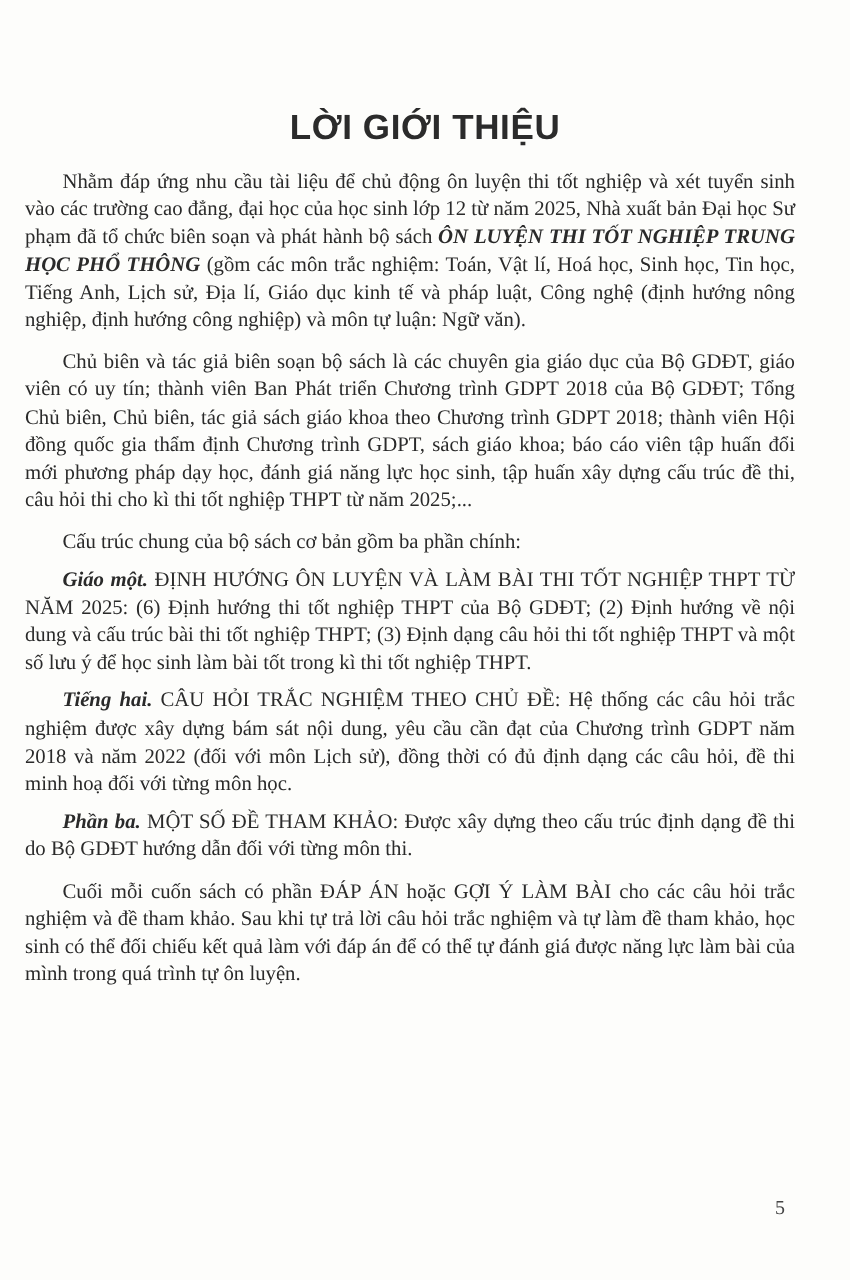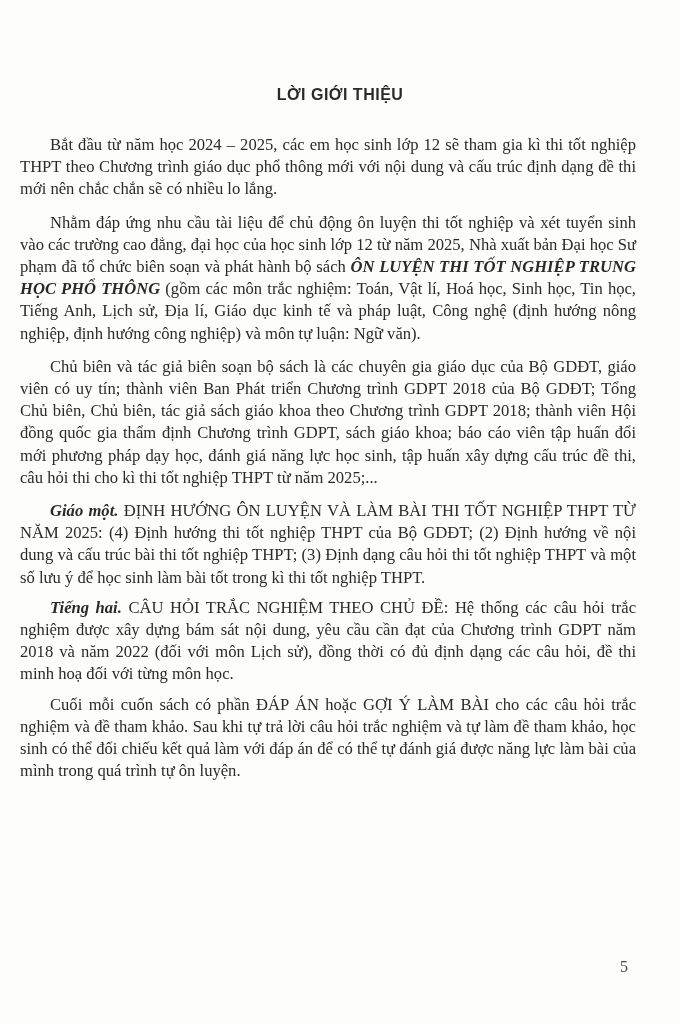--- a/index.html
+++ b/index.html
@@ -7,21 +7,21 @@
     width: 680px; height: 1024px; overflow: hidden;
     background: #fdfdfb;
     color: #2a2a2a;
     font-family: "Liberation Serif", "DejaVu Serif", serif;
   }
   .page { position: relative; width: 680px; height: 1024px; }
   .title {
     position: absolute; top: 86px; left: 0; width: 680px;
     text-align: center;
     font-family: "Liberation Sans", "DejaVu Sans", sans-serif;
-    font-weight: bold; font-size: 16px; letter-spacing: 0.5px;
+    font-weight: bold; font-size: 28px; letter-spacing: 0.5px;
     color: #2b2b2b;
   }
   .body {
     position: absolute; top: 134px; left: 20px; width: 616px;
     font-size: 16.6px; line-height: 22.2px;
     text-align: justify;
   }
   .body p { margin: 0 0 11px 0; text-indent: 30px; }
   .body p.tight { margin-bottom: 8px; }
   .bi { font-weight: bold; font-style: italic; }
@@ -30,30 +30,31 @@
     font-size: 16px; color: #444;
   }
 </style>
 </head>
 <body>
 
 <div class="page">
   <div class="title">LỜI GIỚI THIỆU</div>
 
   <div class="body">
-    <p>Bắt đầu từ năm học 2024 – 2025, các em học sinh lớp 12 sẽ tham gia kì thi tốt nghiệp THPT theo Chương trình giáo dục phổ thông mới với nội dung và cấu trúc định dạng đề thi mới nên chắc chắn sẽ có nhiều lo lắng.</p>
 
     <p><span>Nhằm đáp ứng nhu cầu tài liệu để chủ động ôn luyện thi tốt nghiệp và xét tuyển sinh vào các trường cao đẳng, đại học của học sinh lớp 12 từ năm 2025, Nhà xuất bản Đại học Sư phạm đã tổ chức biên soạn và phát hành bộ sách </span><span class="bi">ÔN LUYỆN THI TỐT NGHIỆP TRUNG HỌC PHỔ THÔNG</span><span> (gồm các môn trắc nghiệm: Toán, Vật lí, Hoá học, Sinh học, Tin học, Tiếng Anh, Lịch sử, Địa lí, Giáo dục kinh tế và pháp luật, Công nghệ (định hướng nông nghiệp, định hướng công nghiệp) và môn tự luận: Ngữ văn).</span></p>
 
     <p>Chủ biên và tác giả biên soạn bộ sách là các chuyên gia giáo dục của Bộ GDĐT, giáo viên có uy tín; thành viên Ban Phát triển Chương trình GDPT 2018 của Bộ GDĐT; Tổng Chủ biên, Chủ biên, tác giả sách giáo khoa theo Chương trình GDPT 2018; thành viên Hội đồng quốc gia thẩm định Chương trình GDPT, sách giáo khoa; báo cáo viên tập huấn đổi mới phương pháp dạy học, đánh giá năng lực học sinh, tập huấn xây dựng cấu trúc đề thi, câu hỏi thi cho kì thi tốt nghiệp THPT từ năm 2025;...</p>
 
+    <p class="tight">Cấu trúc chung của bộ sách cơ bản gồm ba phần chính:</p>
 
-    <p class="tight"><span class="bi">Giáo một.</span><span> ĐỊNH HƯỚNG ÔN LUYỆN VÀ LÀM BÀI THI TỐT NGHIỆP THPT TỪ NĂM 2025: (4) Định hướng thi tốt nghiệp THPT của Bộ GDĐT; (2) Định hướng về nội dung và cấu trúc bài thi tốt nghiệp THPT; (3) Định dạng câu hỏi thi tốt nghiệp THPT và một số lưu ý để học sinh làm bài tốt trong kì thi tốt nghiệp THPT.</span></p>
+    <p class="tight"><span class="bi">Giáo một.</span><span> ĐỊNH HƯỚNG ÔN LUYỆN VÀ LÀM BÀI THI TỐT NGHIỆP THPT TỪ NĂM 2025: (6) Định hướng thi tốt nghiệp THPT của Bộ GDĐT; (2) Định hướng về nội dung và cấu trúc bài thi tốt nghiệp THPT; (3) Định dạng câu hỏi thi tốt nghiệp THPT và một số lưu ý để học sinh làm bài tốt trong kì thi tốt nghiệp THPT.</span></p>
 
     <p class="tight"><span class="bi">Tiếng hai.</span><span> CÂU HỎI TRẮC NGHIỆM THEO CHỦ ĐỀ: Hệ thống các câu hỏi trắc nghiệm được xây dựng bám sát nội dung, yêu cầu cần đạt của Chương trình GDPT năm 2018 và năm 2022 (đối với môn Lịch sử), đồng thời có đủ định dạng các câu hỏi, đề thi minh hoạ đối với từng môn học.</span></p>
 
 
+    <p><span class="bi">Phần ba.</span><span> MỘT SỐ ĐỀ THAM KHẢO: Được xây dựng theo cấu trúc định dạng đề thi do Bộ GDĐT hướng dẫn đối với từng môn thi.</span></p>
 
     <p>Cuối mỗi cuốn sách có phần ĐÁP ÁN hoặc GỢI Ý LÀM BÀI cho các câu hỏi trắc nghiệm và đề tham khảo. Sau khi tự trả lời câu hỏi trắc nghiệm và tự làm đề tham khảo, học sinh có thể đối chiếu kết quả làm với đáp án để có thể tự đánh giá được năng lực làm bài của mình trong quá trình tự ôn luyện.</p>
   </div>
 
   <div class="page-num">5</div>
 </div>
 
 </body></html>

